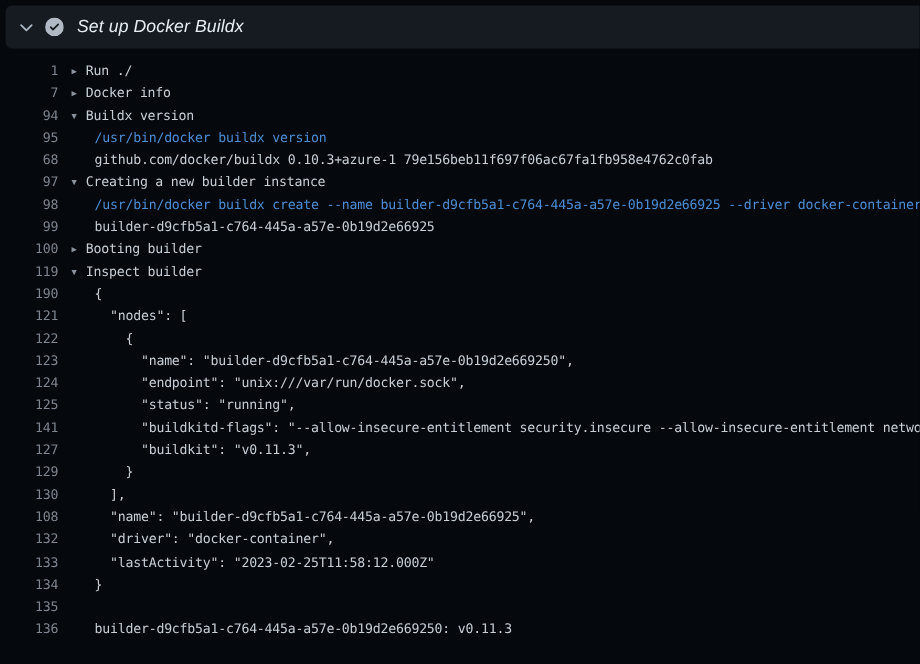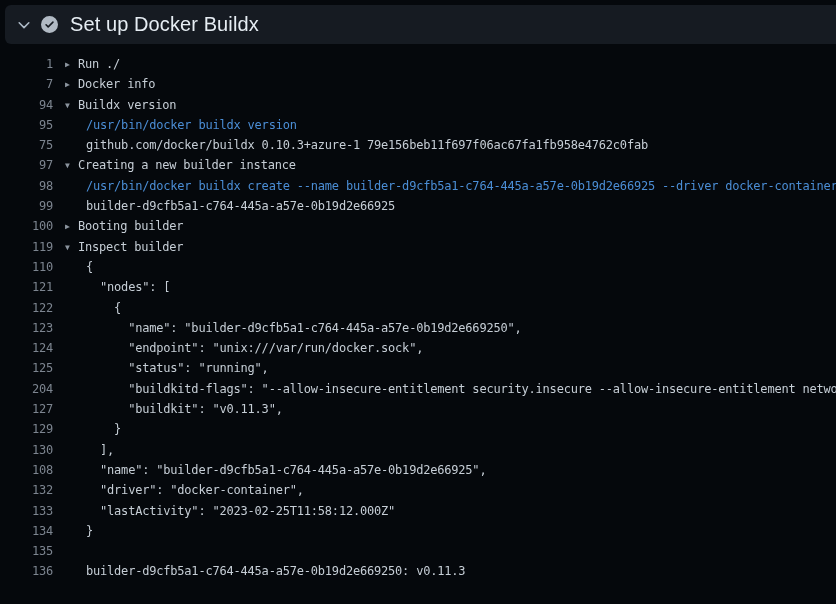--- a/index.html
+++ b/index.html
@@ -22,23 +22,24 @@
     background:var(--header-bg);
     border-radius:6px 0 0 6px;
     display:flex; align-items:center;
     padding:0 12px;
     cursor:pointer;
   }
   .chev { display:flex; align-items:center; color:var(--chevron-fg); margin-right:10px; }
   .check { display:flex; align-items:center; color:var(--status-icon-fg); margin-right:12px; }
   .step-title {
     color:var(--title-fg);
-    font-size:20px;
+    font-size:16px;
     font-weight:400;
     letter-spacing:0.1px;
+    font-style:italic;
   }
 
   .log {
     position:absolute; left:0; top:44px; right:0; bottom:0;
     padding-top:10px;
     font-family:"DejaVu Sans Mono", monospace;
     font-size:12px;
     letter-spacing:-0.2px;
     color:var(--log-fg);
     overflow:hidden;
@@ -84,33 +85,33 @@
     </svg>
   </span>
   <span class="step-title">Set up Docker Buildx</span>
 </div>
 
 <div class="log" id="log">
     <div class="row"><span class="num">1</span><span class="body-group"><span class="caret">▶</span><span class="content group">Run ./</span></span></div>
     <div class="row"><span class="num">7</span><span class="body-group"><span class="caret">▶</span><span class="content group">Docker info</span></span></div>
     <div class="row"><span class="num">94</span><span class="body-group"><span class="caret">▼</span><span class="content group">Buildx version</span></span></div>
     <div class="row"><span class="num">95</span><span class="body-plain"><span class="content command">/usr/bin/docker buildx version</span></span></div>
-    <div class="row"><span class="num">75</span><span class="body-plain"><span class="content output">github.com/docker/buildx 0.10.3+azure-1 79e156beb11f697f06ac67fa1fb958e4762c0fab</span></span></div>
+    <div class="row"><span class="num">68</span><span class="body-plain"><span class="content output">github.com/docker/buildx 0.10.3+azure-1 79e156beb11f697f06ac67fa1fb958e4762c0fab</span></span></div>
     <div class="row"><span class="num">97</span><span class="body-group"><span class="caret">▼</span><span class="content group">Creating a new builder instance</span></span></div>
     <div class="row"><span class="num">98</span><span class="body-plain"><span class="content command">/usr/bin/docker buildx create --name builder-d9cfb5a1-c764-445a-a57e-0b19d2e66925 --driver docker-container</span></span></div>
     <div class="row"><span class="num">99</span><span class="body-plain"><span class="content output">builder-d9cfb5a1-c764-445a-a57e-0b19d2e66925</span></span></div>
     <div class="row"><span class="num">100</span><span class="body-group"><span class="caret">▶</span><span class="content group">Booting builder</span></span></div>
     <div class="row"><span class="num">119</span><span class="body-group"><span class="caret">▼</span><span class="content group">Inspect builder</span></span></div>
-    <div class="row"><span class="num">110</span><span class="body-plain"><span class="content output">{</span></span></div>
+    <div class="row"><span class="num">190</span><span class="body-plain"><span class="content output">{</span></span></div>
     <div class="row"><span class="num">121</span><span class="body-plain"><span class="content output">  "nodes": [</span></span></div>
     <div class="row"><span class="num">122</span><span class="body-plain"><span class="content output">    {</span></span></div>
     <div class="row"><span class="num">123</span><span class="body-plain"><span class="content output">      "name": "builder-d9cfb5a1-c764-445a-a57e-0b19d2e669250",</span></span></div>
     <div class="row"><span class="num">124</span><span class="body-plain"><span class="content output">      "endpoint": "unix:///var/run/docker.sock",</span></span></div>
     <div class="row"><span class="num">125</span><span class="body-plain"><span class="content output">      "status": "running",</span></span></div>
-    <div class="row"><span class="num">204</span><span class="body-plain"><span class="content output">      "buildkitd-flags": "--allow-insecure-entitlement security.insecure --allow-insecure-entitlement network.host",</span></span></div>
+    <div class="row"><span class="num">141</span><span class="body-plain"><span class="content output">      "buildkitd-flags": "--allow-insecure-entitlement security.insecure --allow-insecure-entitlement network.host",</span></span></div>
     <div class="row"><span class="num">127</span><span class="body-plain"><span class="content output">      "buildkit": "v0.11.3",</span></span></div>
     <div class="row"><span class="num">129</span><span class="body-plain"><span class="content output">    }</span></span></div>
     <div class="row"><span class="num">130</span><span class="body-plain"><span class="content output">  ],</span></span></div>
     <div class="row"><span class="num">108</span><span class="body-plain"><span class="content output">  "name": "builder-d9cfb5a1-c764-445a-a57e-0b19d2e66925",</span></span></div>
     <div class="row"><span class="num">132</span><span class="body-plain"><span class="content output">  "driver": "docker-container",</span></span></div>
     <div class="row"><span class="num">133</span><span class="body-plain"><span class="content output">  "lastActivity": "2023-02-25T11:58:12.000Z"</span></span></div>
     <div class="row"><span class="num">134</span><span class="body-plain"><span class="content output">}</span></span></div>
     <div class="row"><span class="num">135</span></div>
     <div class="row"><span class="num">136</span><span class="body-plain"><span class="content output">builder-d9cfb5a1-c764-445a-a57e-0b19d2e669250: v0.11.3</span></span></div>
   </div>

